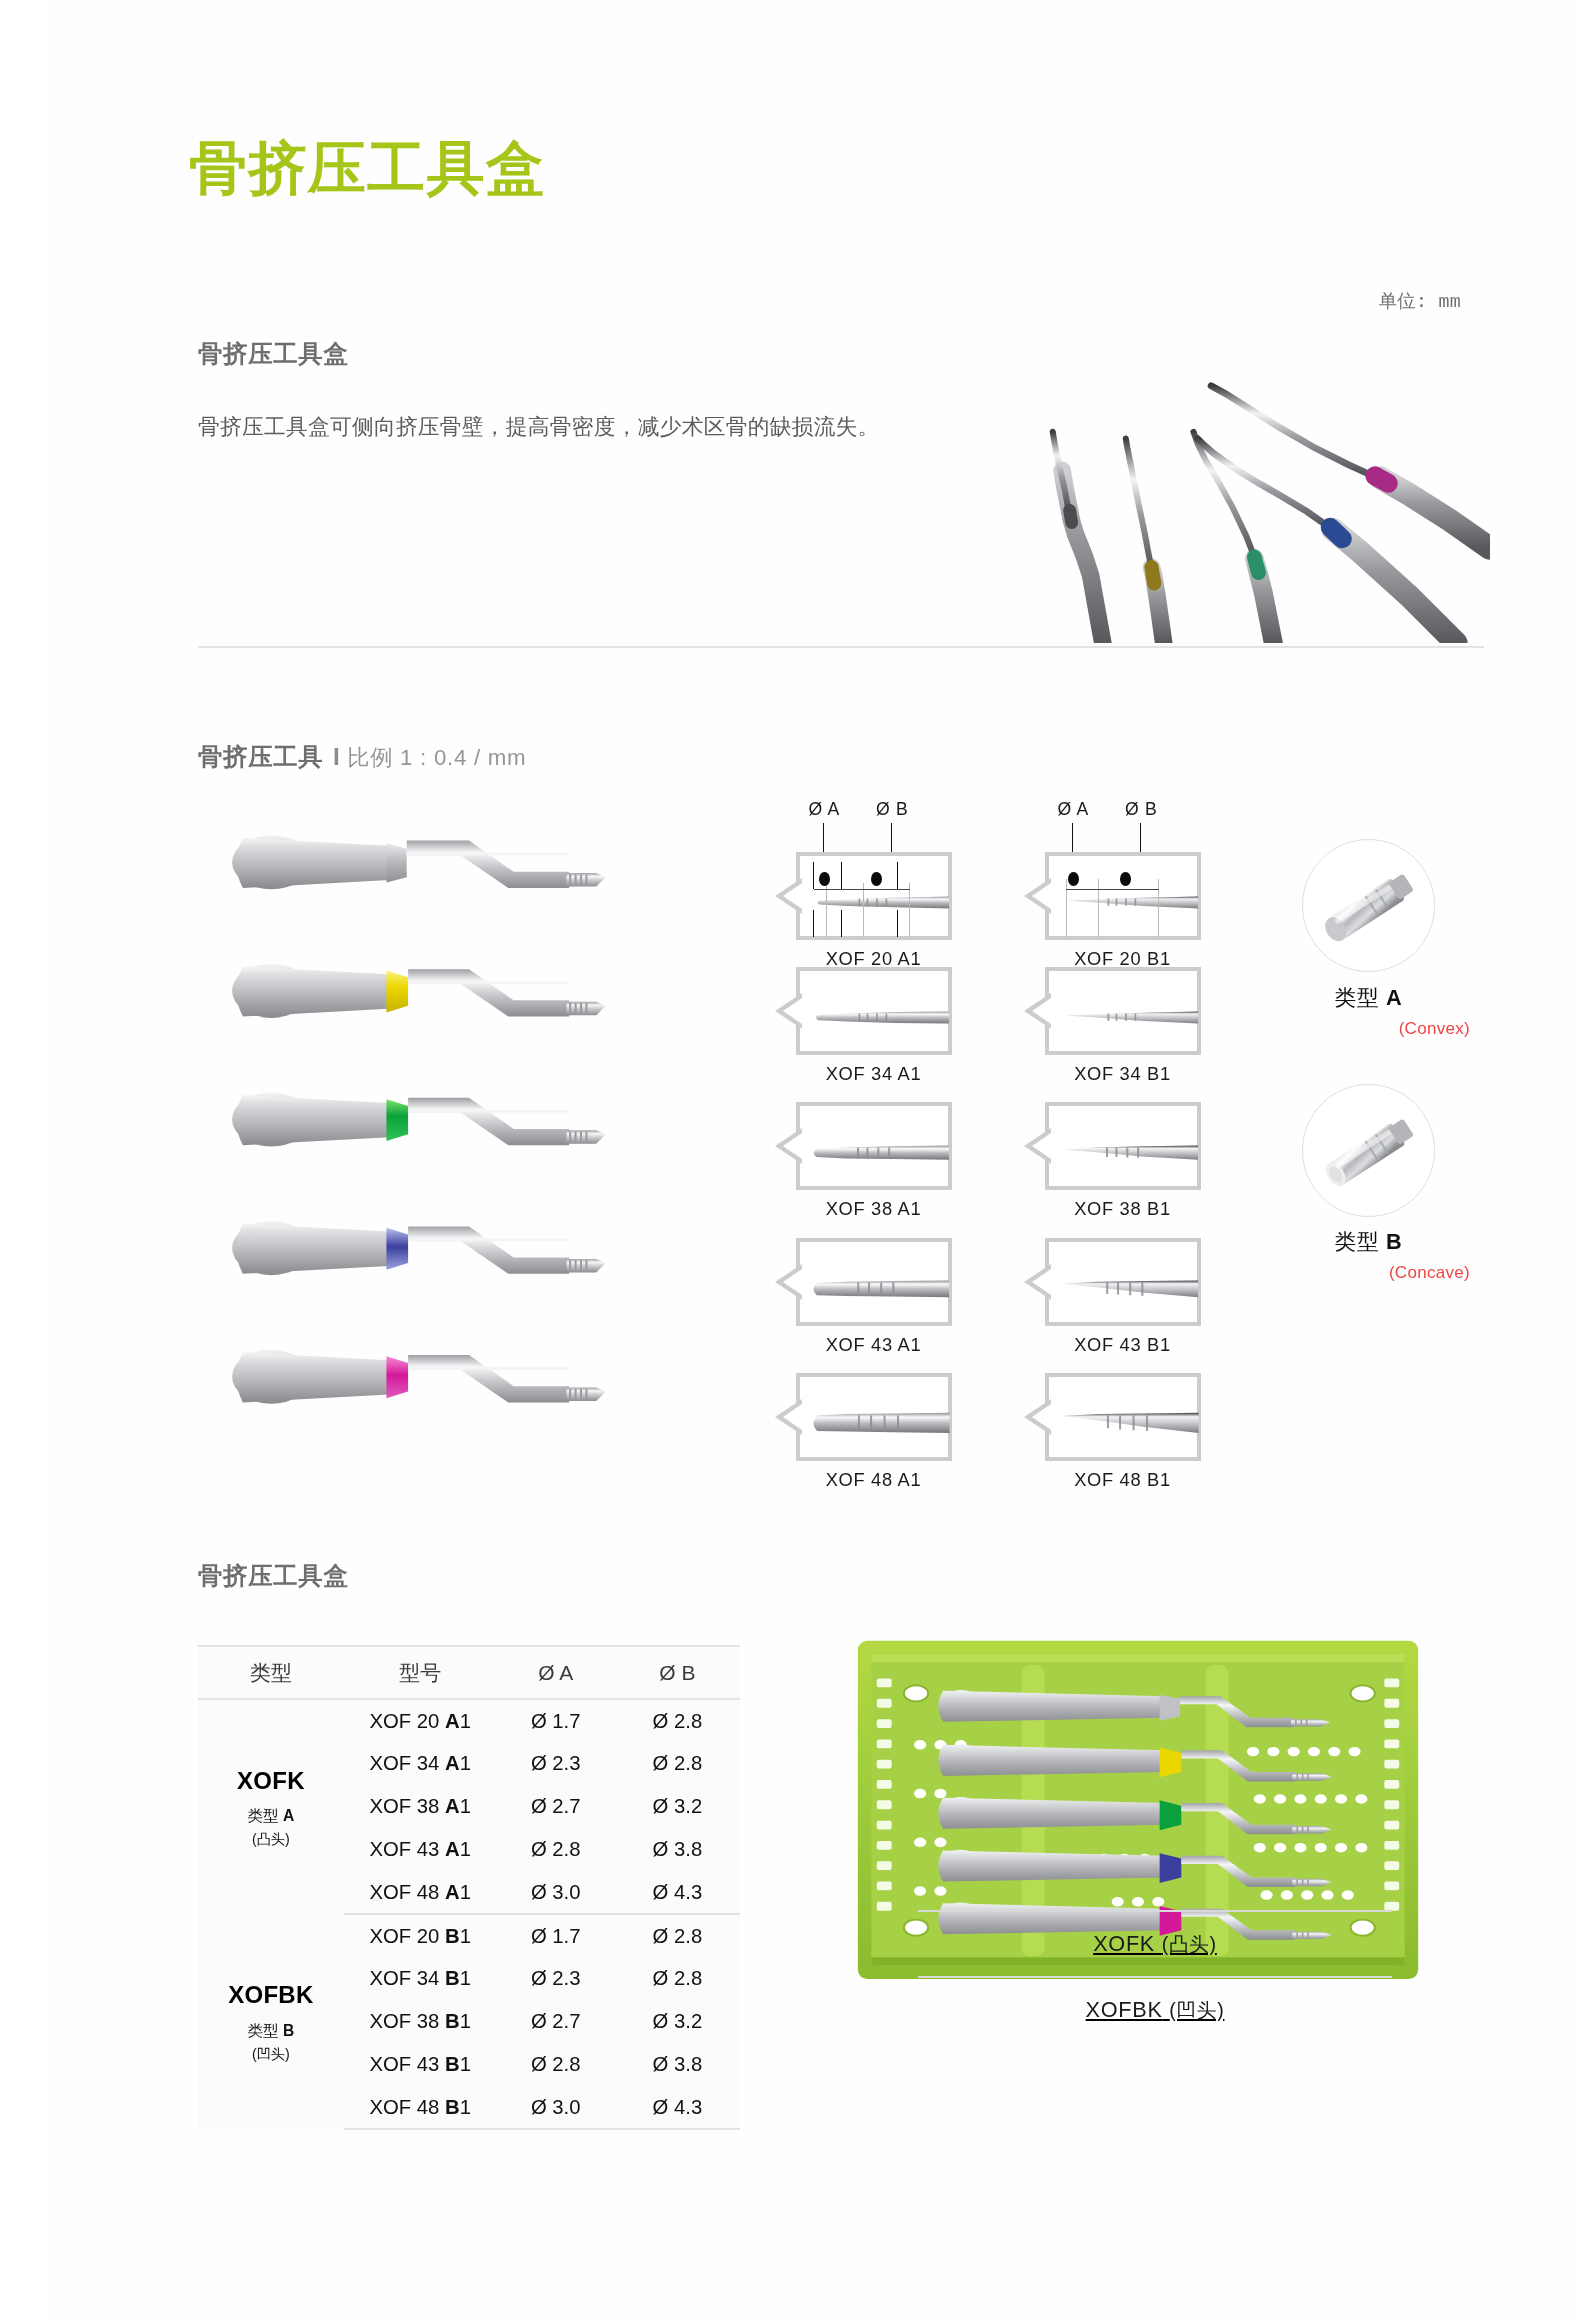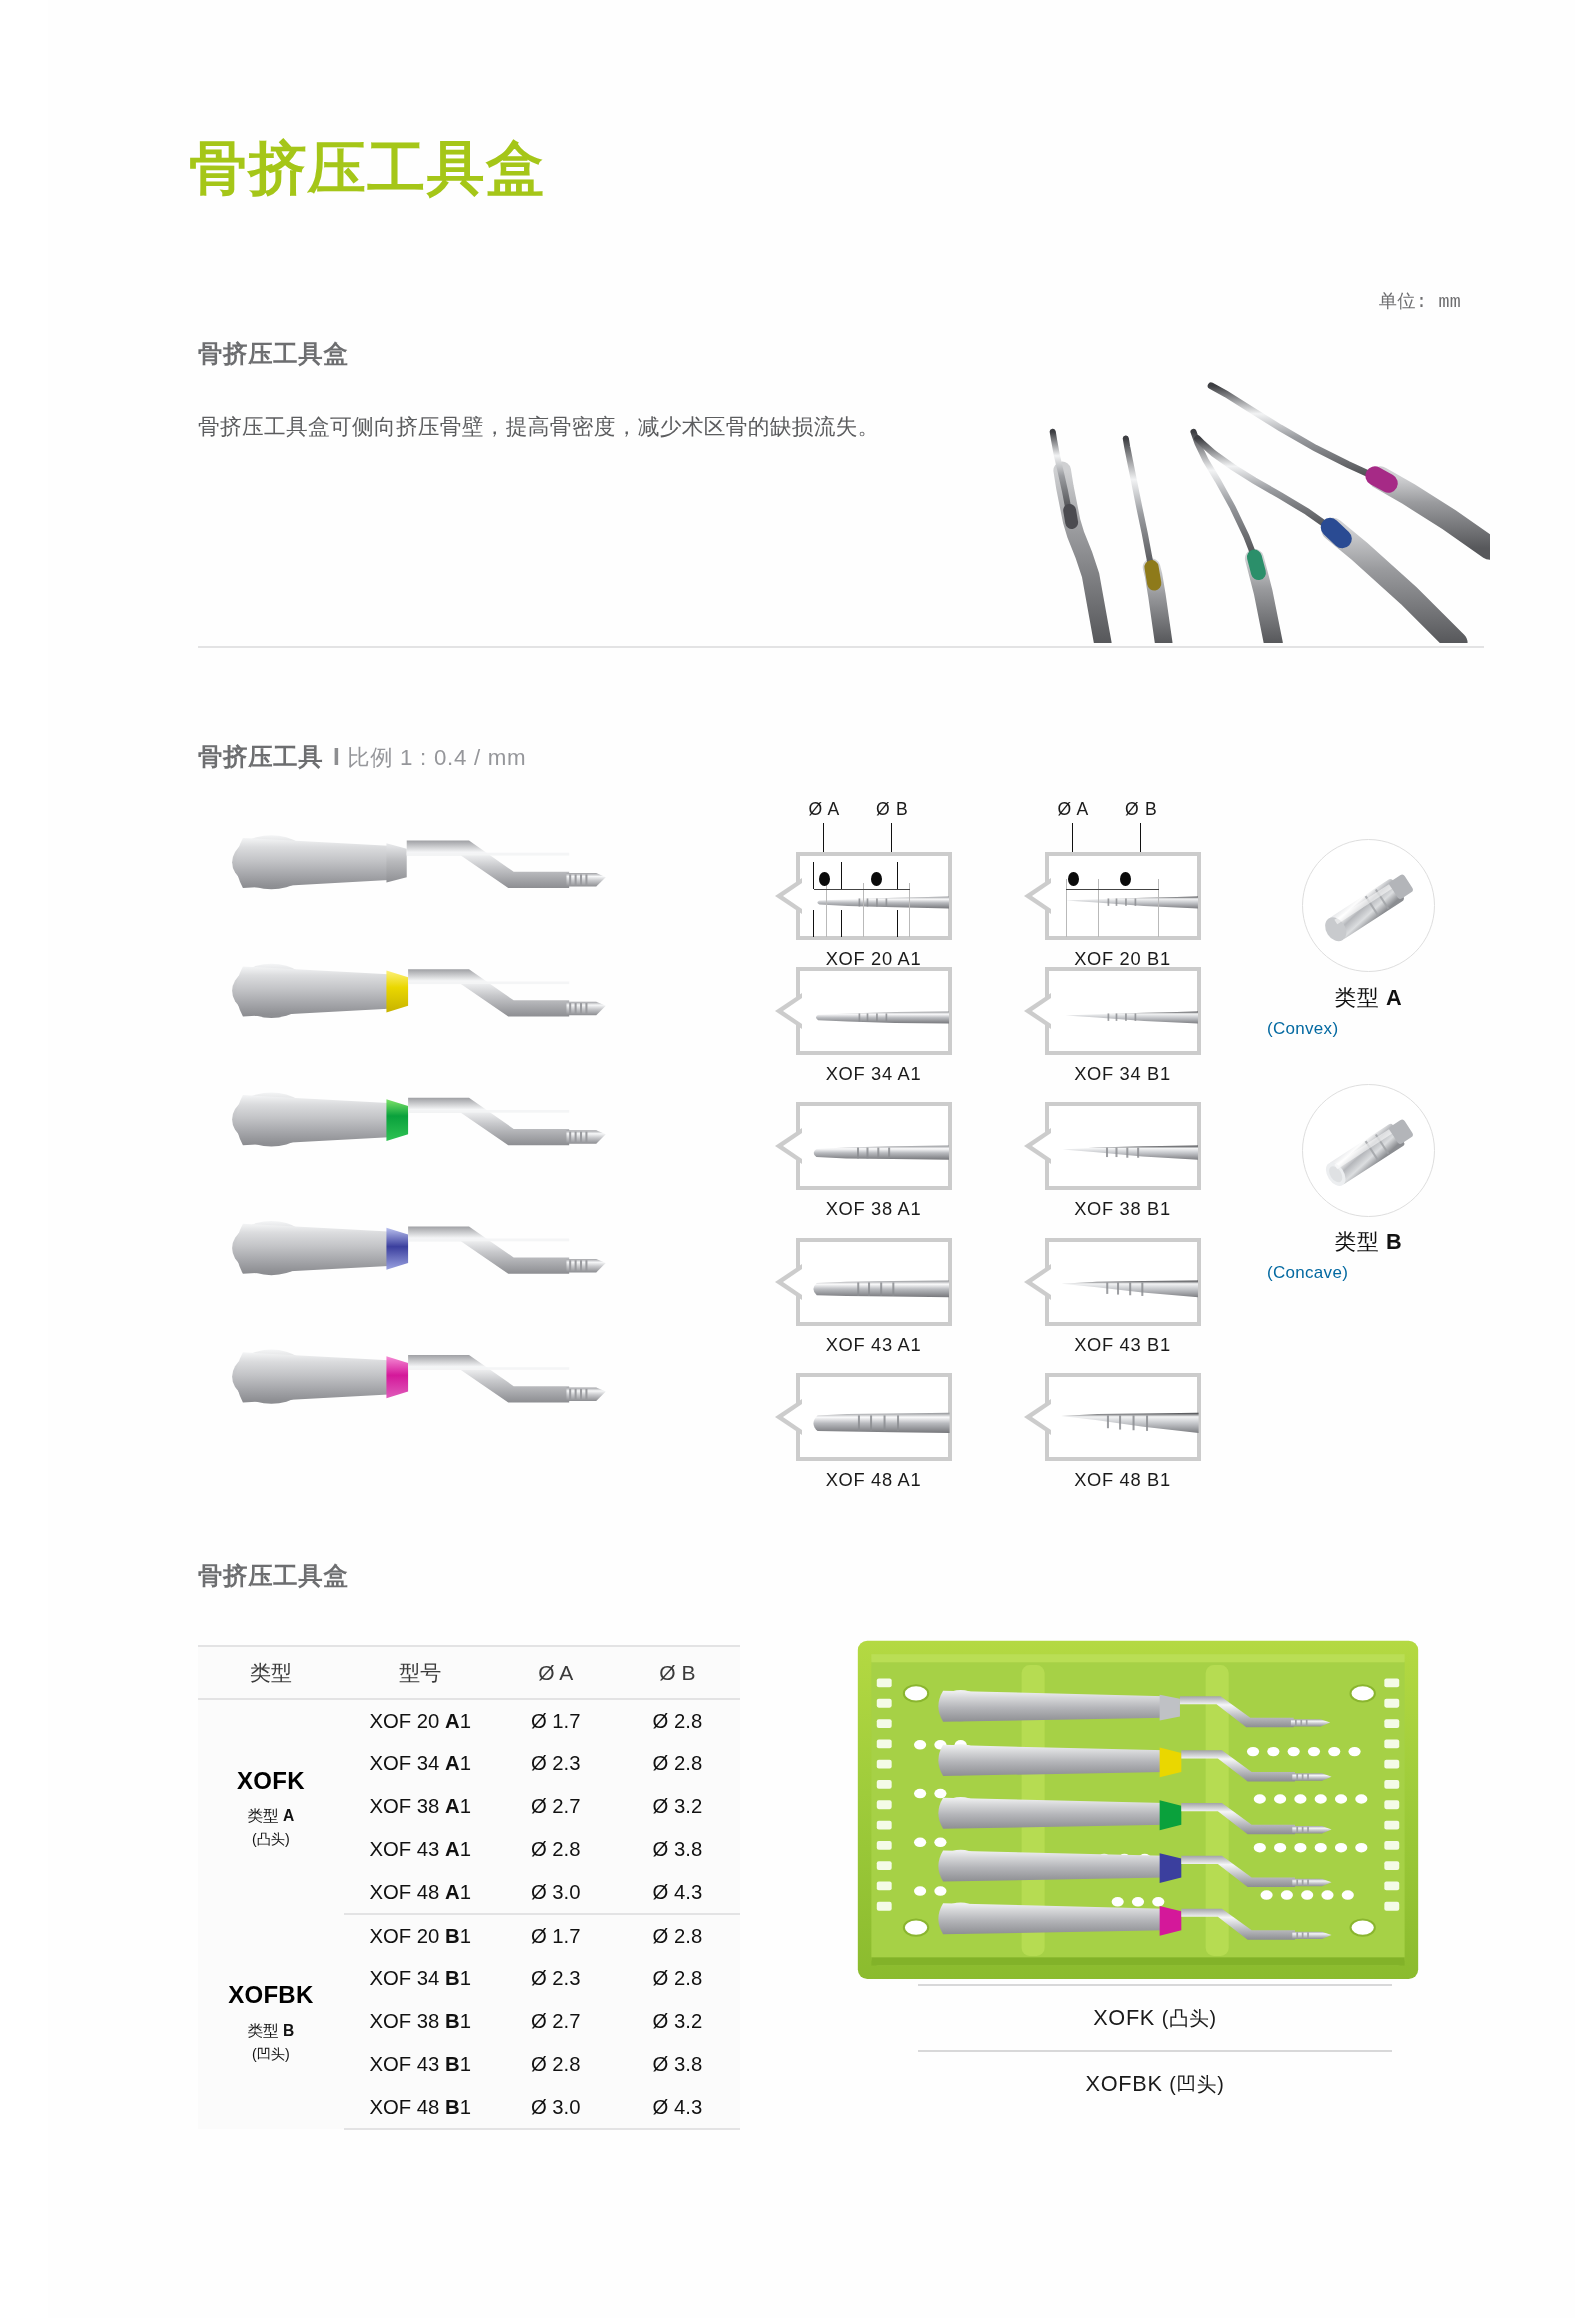--- a/index.html
+++ b/index.html
@@ -214,23 +214,23 @@
   }
   .type-name {
     text-align: center;
     font-size: 21.7px;
     color: #111;
     margin-top: 10.8px;
     letter-spacing: 0.7px;
   }
   .type-name b { font-weight: bold; }
   .type-sub {
-    text-align: left;
+    text-align: right;
     font-size: 17px;
-    color: #0369a1;
+    color: #ef4444;
     margin-top: 6.8px;
     letter-spacing: 0.3px;
   }
 
   
   .sec3-title {
     position: absolute;
     left: 150px;
     top: 1560px;
     font-size: 24.4px;
@@ -285,22 +285,23 @@
   .kit-photo {
     position: absolute;
     left: 799px;
     top: 1631px;
     width: 582px;
     height: 359px;
   }
   .kit-labels {
     position: absolute;
     left: 870px;
-    top: 1984px;
+    top: 1910px;
     width: 474px;
+    text-decoration: underline;
   }
   .kit-line { height: 2px; background: #d8d8d9; width: 474px; }
   .kit-label {
     text-align: center;
     font-size: 21.7px;
     color: #1a1a1a;
     padding: 19px 0 17.6px 0;
     letter-spacing: 0.7px;
   }
   .kit-label .cn { font-size: 19.6px; }

